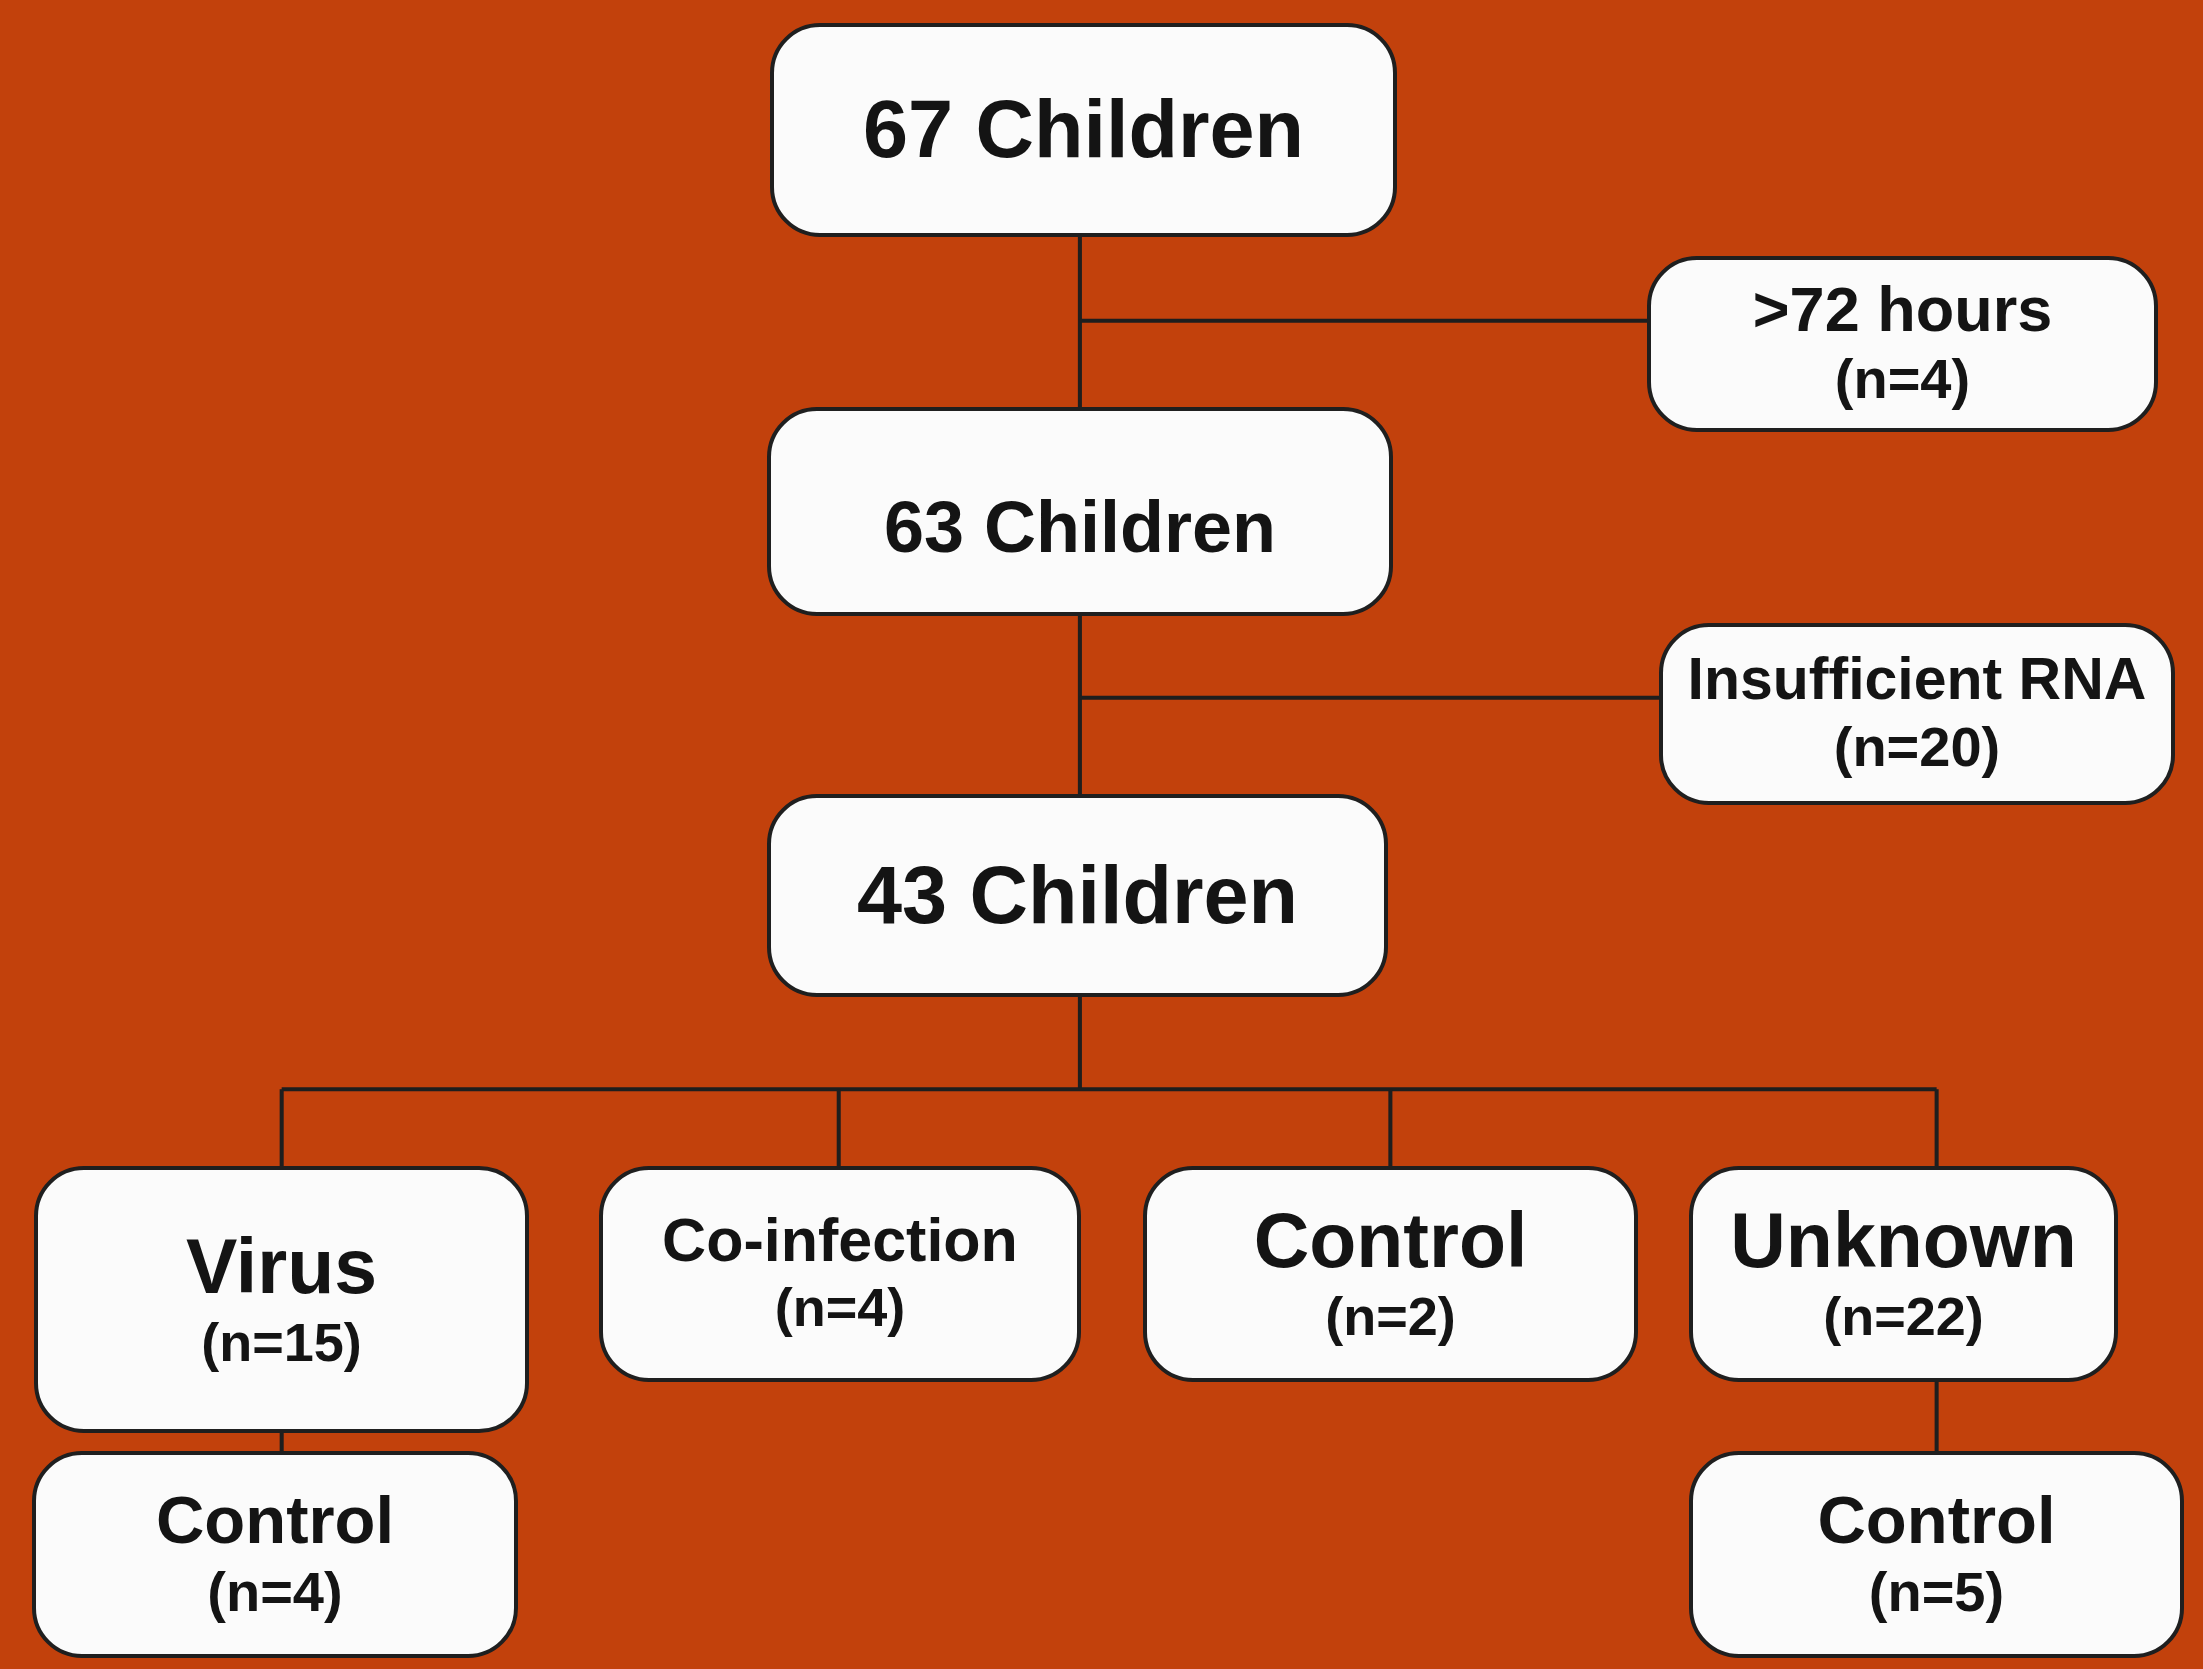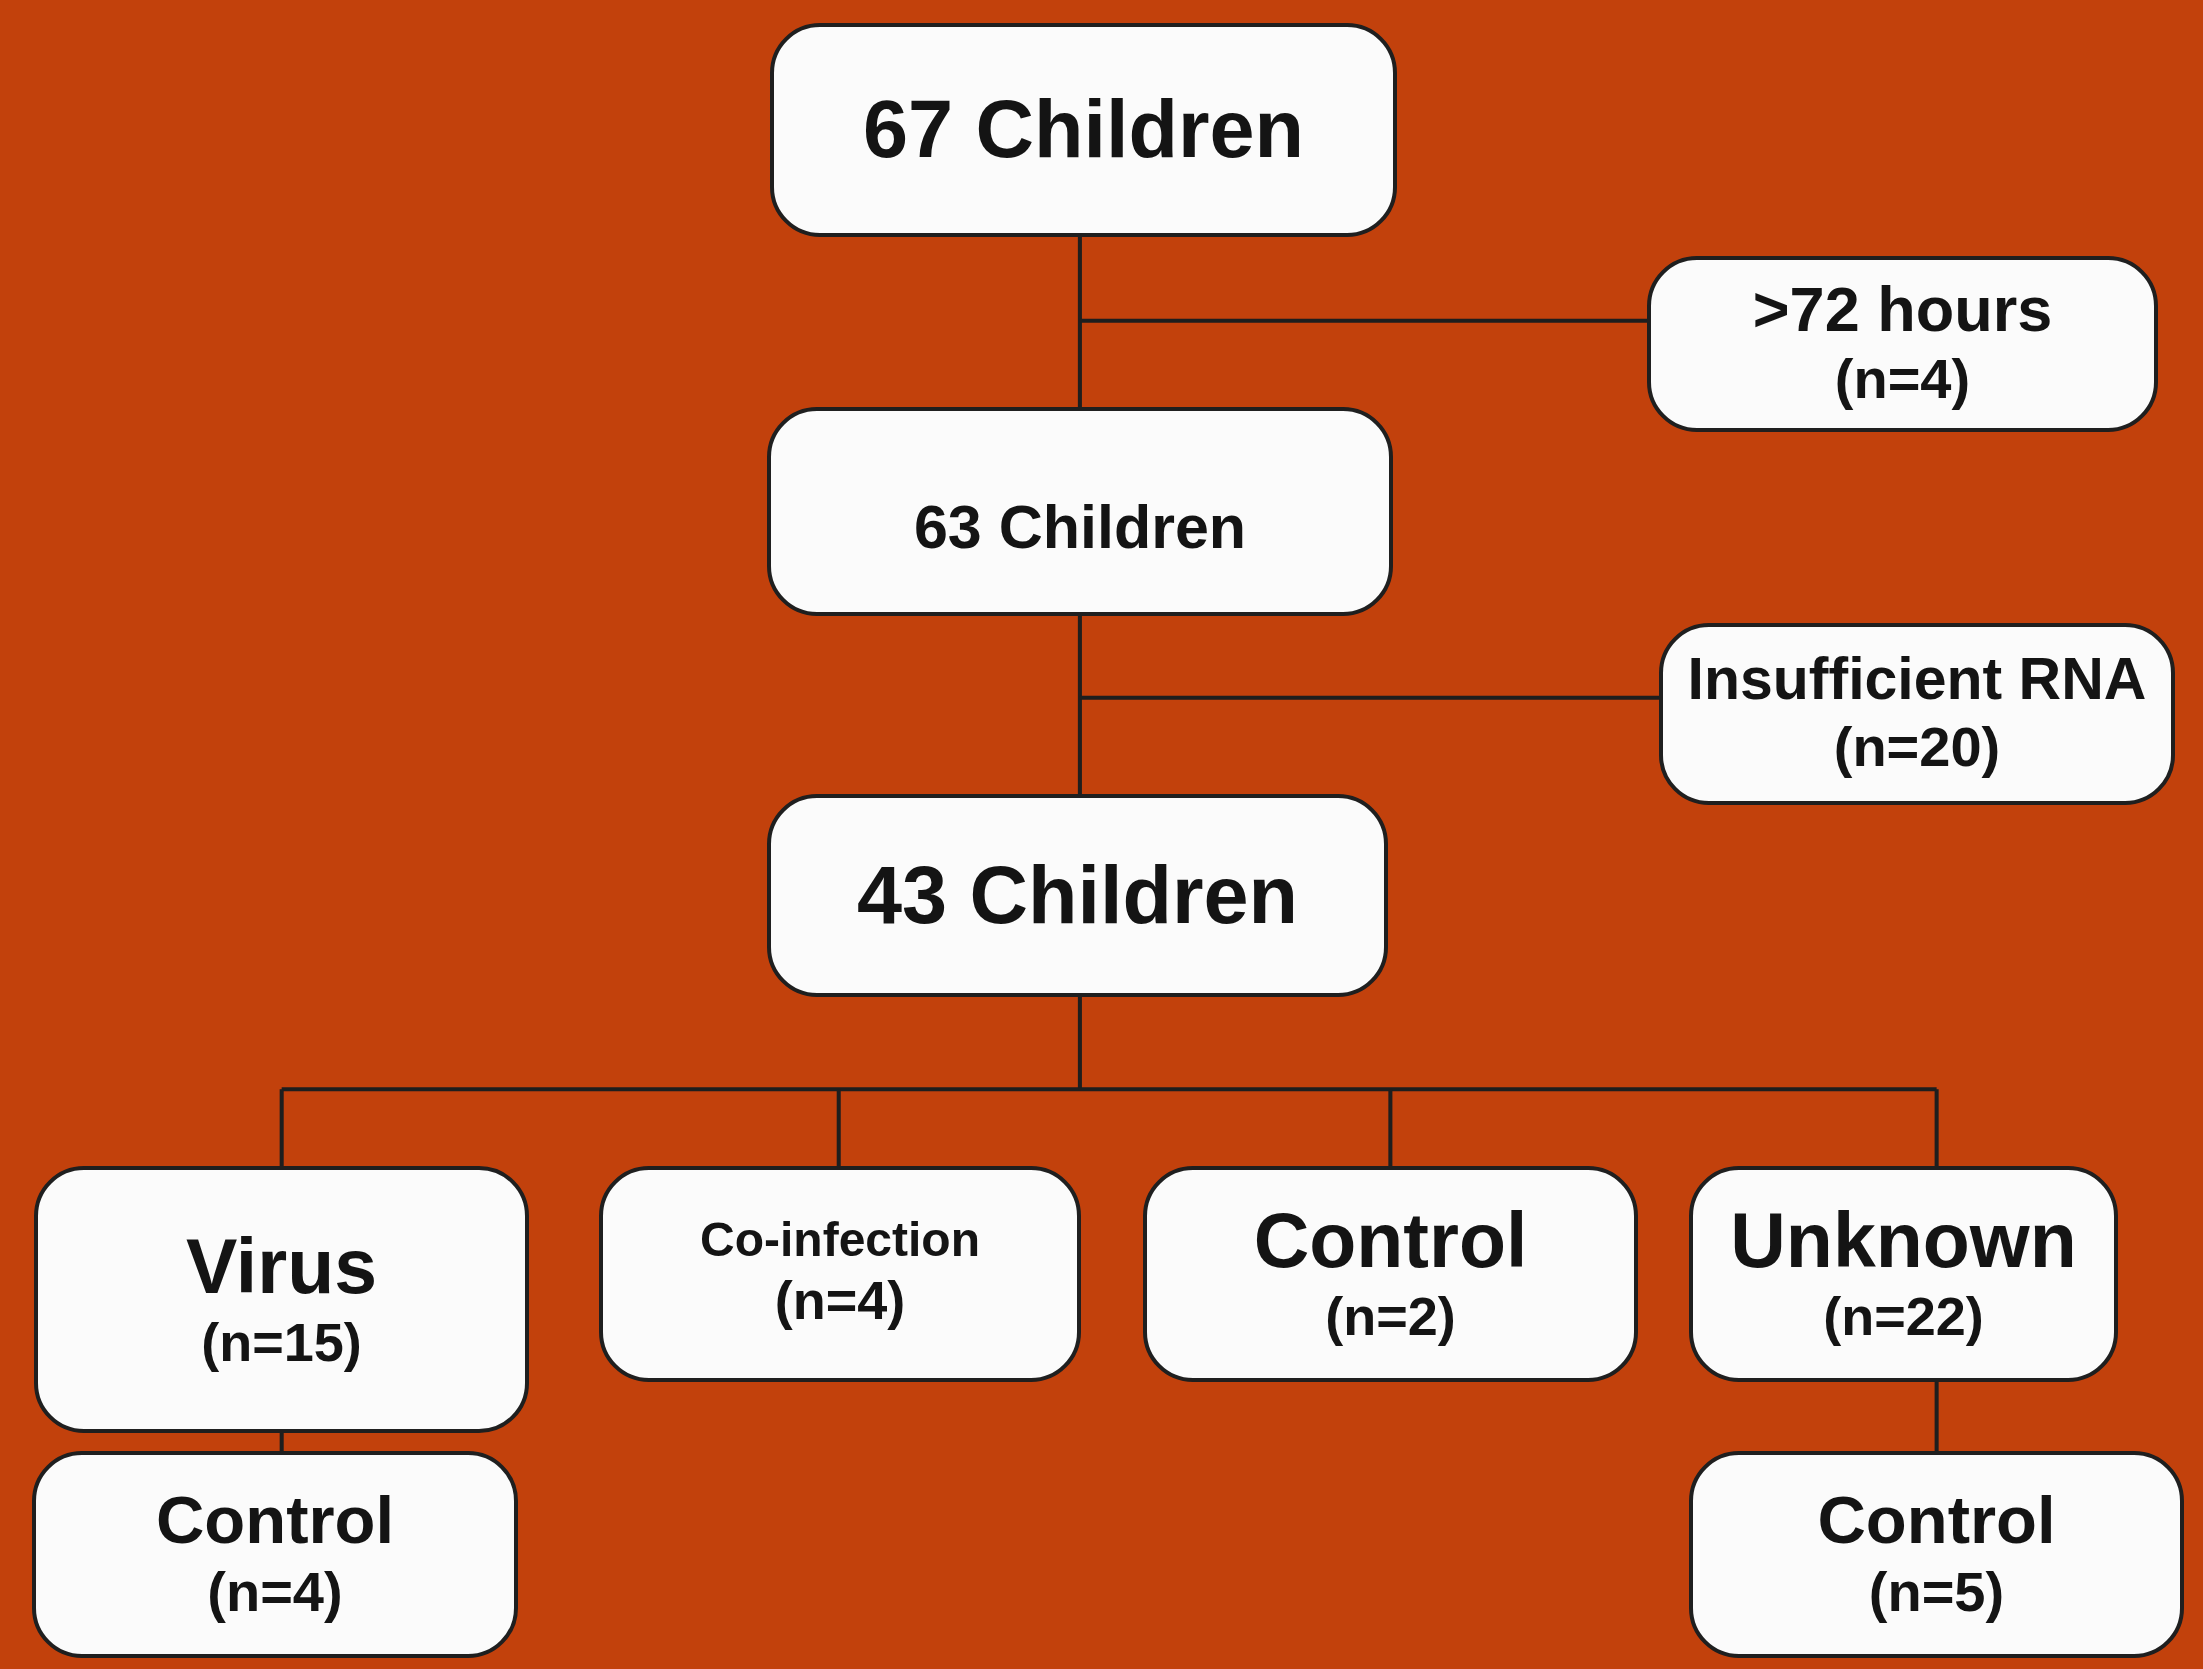--- a/index.html
+++ b/index.html
@@ -52,35 +52,35 @@
 
   
   .n-67       { left: 770px;  top: 22.5px;   width: 627px; height: 214px; }
   .n-67 .title { font-size: 81px; }
 
   .n-72h      { left: 1647px; top: 232px;  width: 511px; height: 176px; margin-top: 24px; }
   .n-72h .title { font-size: 63px; }
   .n-72h .subtitle { font-size: 56px; }
 
   .n-63       { left: 767px;  top: 407px;  width: 626px; height: 209px; }
-  .n-63 .title { font-size: 61px; margin-top: 32px; }
+  .n-63 .title { font-size: 72px; margin-top: 32px; }
 
   .n-rna      { left: 1659px; top: 623px;  width: 516px; height: 182px; }
   .n-rna .title { font-size: 59px; }
   .n-rna .subtitle { font-size: 56px; }
 
   .n-43       { left: 767px;  top: 794px;  width: 621px; height: 203px; }
   .n-43 .title { font-size: 81px; }
 
   .n-virus    { left: 34px;   top: 1166px; width: 495px; height: 267px; }
   .n-co       { left: 599px;  top: 1166px; width: 482px; height: 216px; }
   .n-bact     { left: 1143px; top: 1166px; width: 495px; height: 216px; }
   .n-unk      { left: 1689px; top: 1166px; width: 429px; height: 216px; }
   .n-virus .title, .n-bact .title, .n-unk .title { font-size: 77px; }
-  .n-co .title { font-size: 48px; }
+  .n-co .title { font-size: 61px; }
   .n-virus .subtitle, .n-co .subtitle, .n-bact .subtitle, .n-unk .subtitle { font-size: 54px; }
 
   .n-ctl4     { left: 32px;   top: 1451px; width: 486px; height: 207px; }
   .n-ctl5     { left: 1689px; top: 1451px; width: 495px; height: 207px; }
   .n-ctl4 .title, .n-ctl5 .title { font-size: 67px; }
   .n-ctl4 .subtitle, .n-ctl5 .subtitle { font-size: 56px; }
 </style>
 </head>
 <body>
 

